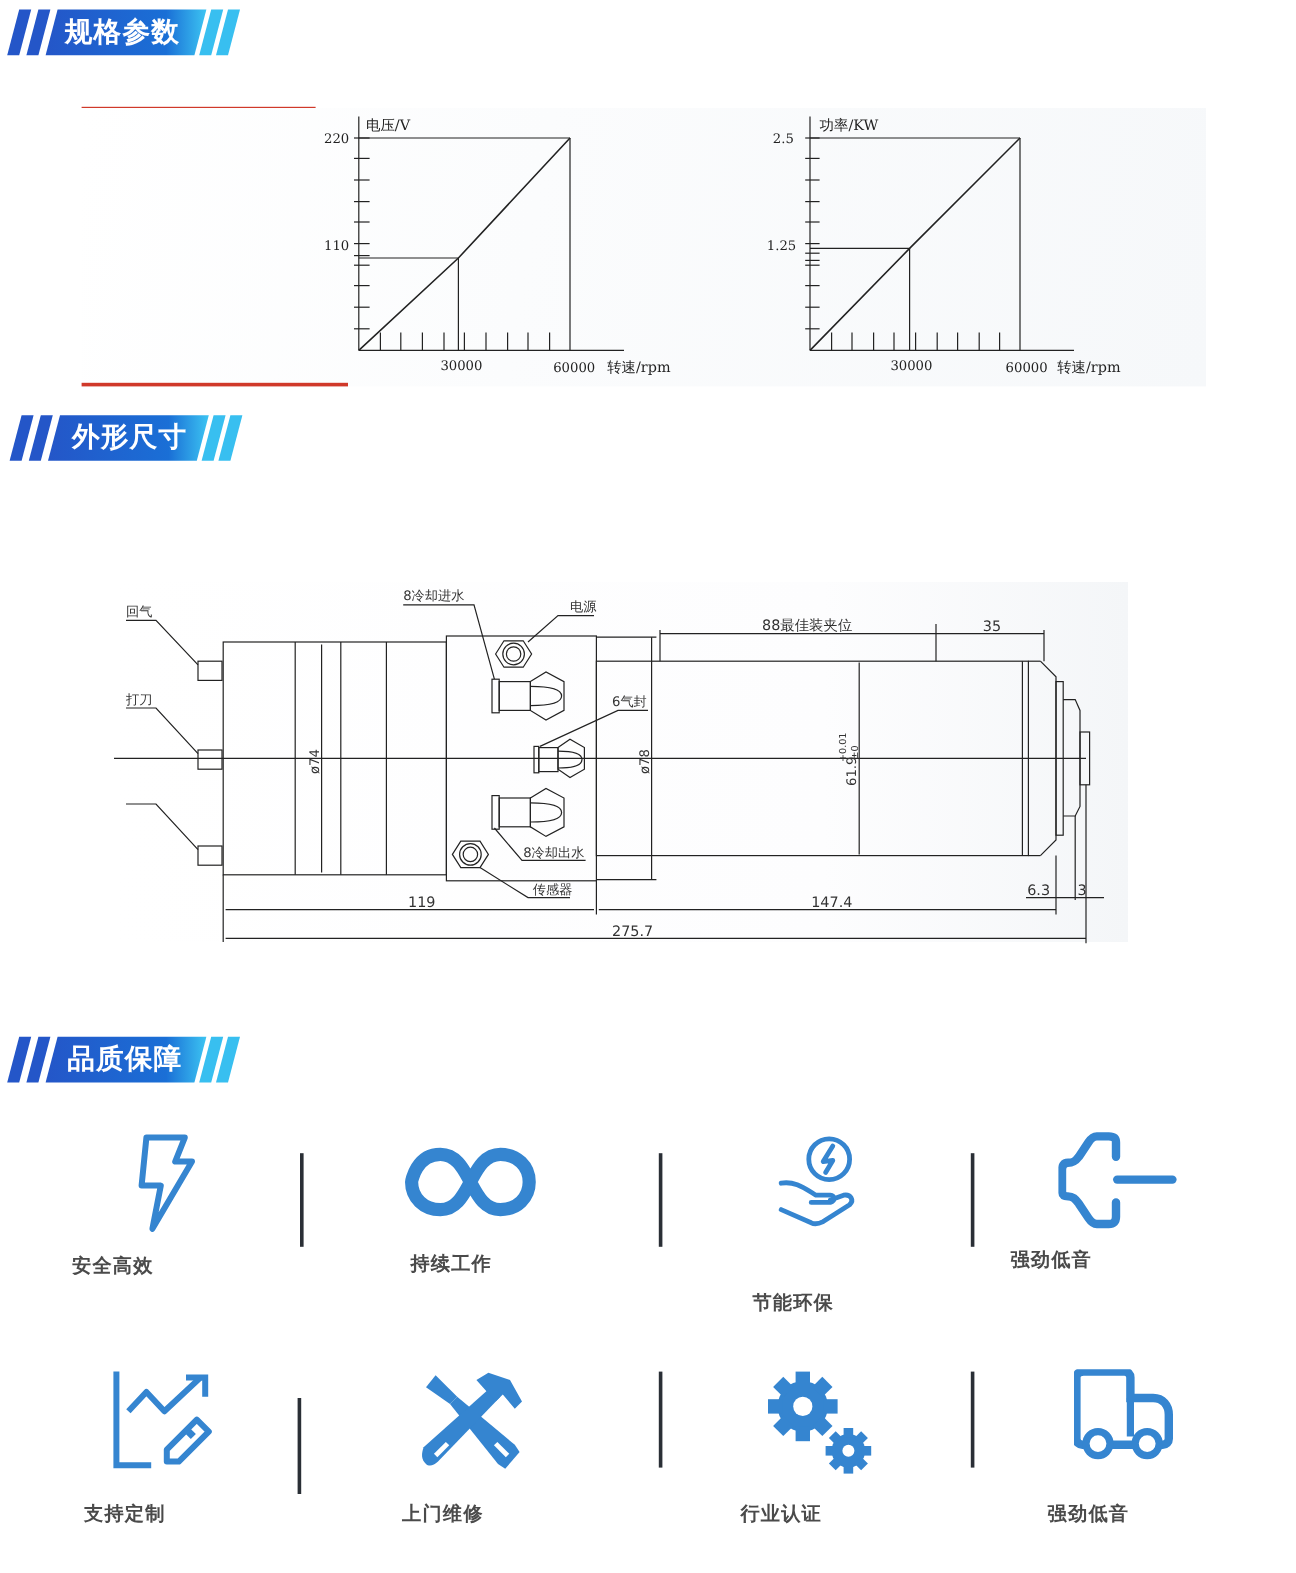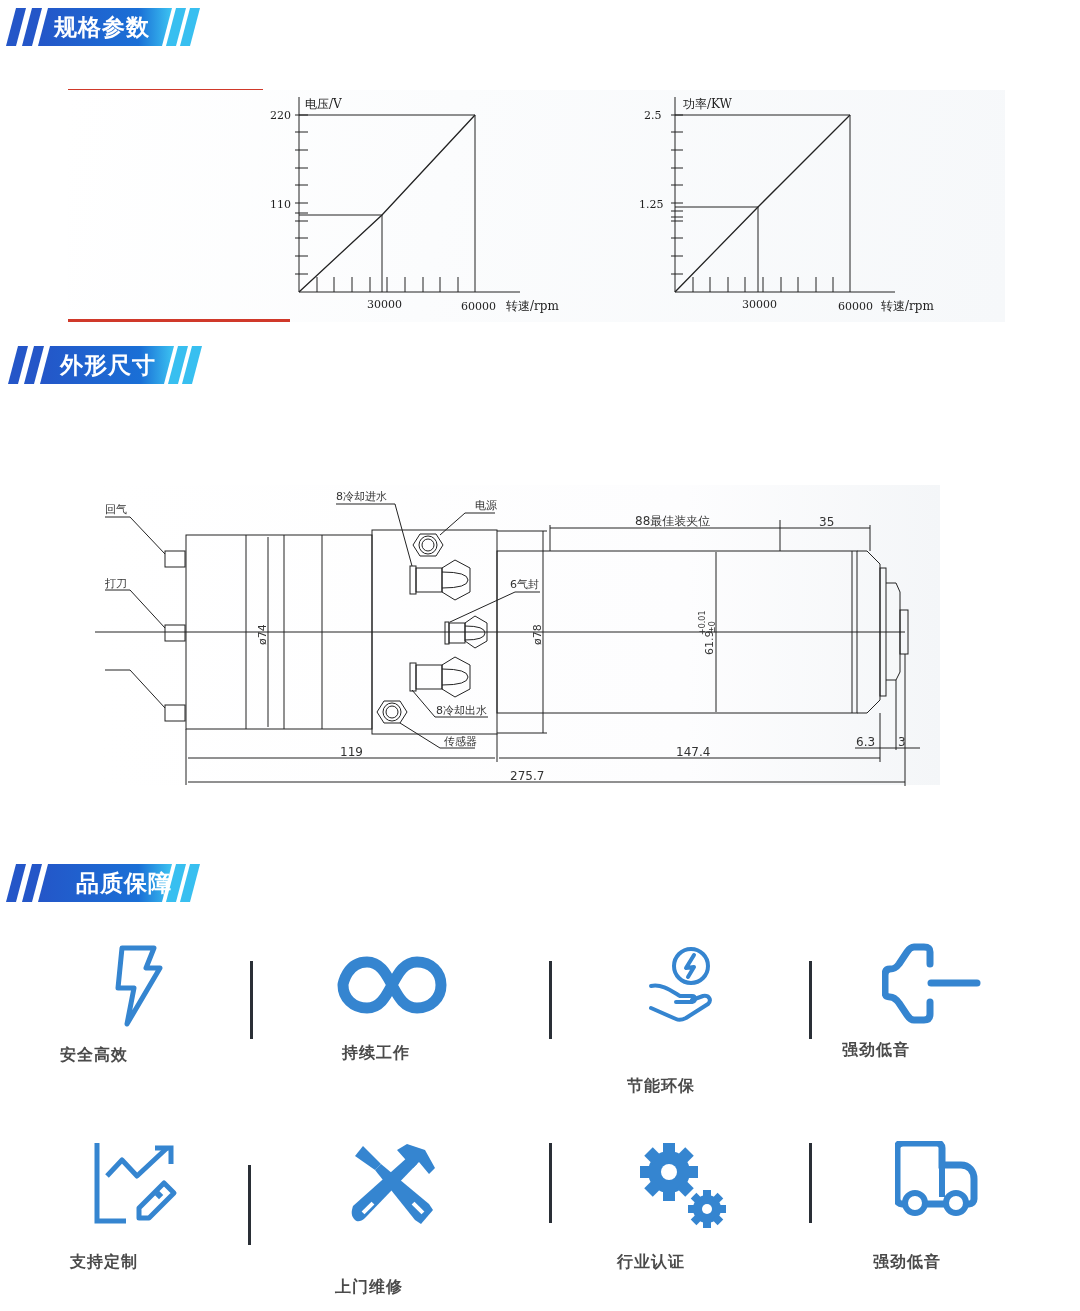--- a/index.html
+++ b/index.html
@@ -259,21 +259,21 @@
         <stop offset="0.75" stop-color="#1a6fd6"></stop>
         <stop offset="1" stop-color="#3cc4f2"></stop>
       </linearGradient>
     </defs>
     <polygon points="16,2 26,2 16,40 6,40" fill="#2456c8"></polygon>
     <polygon points="32,2 42,2 32,40 22,40" fill="#2456c8"></polygon>
     <polygon points="48,2 172,2 162,40 38,40" fill="url(#bg3)"></polygon>
     <polygon points="176,2 186,2 176,40 166,40" fill="#38bff0"></polygon>
     <polygon points="190,2 200,2 190,40 180,40" fill="#38bff0"></polygon>
   </svg>
-  <span class="title" style="left:56px;margin-left:20px;">品质保障</span>
+  <span class="title" style="left:56px;">品质保障</span>
 </div>
 
 <div class="feature">
   <svg class="icon abs" width="70" height="90" style="left:103px;top:940px;">
     <path d="M19,8 L51,8 L43,28 L57,28 L24,84 L31,48 L15,48 Z" fill="none" stroke="#3585d0" stroke-width="5" stroke-linejoin="round"></path>
   </svg>
   <span class="label" style="left:60px;top:1045px;">安全高效</span>
 </div>
 <div class="divider" style="left:250px;top:961px;height:78px;"></div>
 
@@ -320,21 +320,21 @@
   <svg class="icon abs" width="90" height="90" style="left:351px;top:1142px;">
 
     <path d="M4,14 L12,4 L30,22 L24,28 Z" fill="#3585d0"></path>
     <path d="M24,28 L30,22 L78,62 L82,68 L70,82 L64,78 Z" fill="#3585d0"></path>
     <rect x="60" y="64" width="14" height="4" fill="#ffffff" transform="rotate(45 67 66)"></rect>
 
     <path d="M2,64 L58,14 L66,22 L14,76 C10,80 6,80 4,78 C0,74 0,70 2,64 Z" fill="#3585d0"></path>
     <rect x="10" y="64" width="14" height="4" fill="#ffffff" transform="rotate(-45 17 66)"></rect>
     <path d="M46,8 L56,2 L74,8 L84,26 L78,32 L68,20 L62,26 Z" fill="#3585d0"></path>
   </svg>
-  <span class="label" style="left:335px;top:1252px;margin-top:25px;">上门维修</span>
+  <span class="label" style="left:335px;top:1252px;">上门维修</span>
 </div>
 <div class="divider" style="left:549px;top:1143px;height:80px;"></div>
 
 <div class="feature">
   <svg class="icon abs" width="95" height="90" style="left:638px;top:1141px;">
     <g fill="#3585d0">
       <circle cx="31" cy="31" r="21"></circle>
       <rect x="25" y="2" width="12" height="12"></rect>
       <rect x="25" y="48" width="12" height="12"></rect>
       <rect x="2" y="25" width="12" height="12"></rect>

